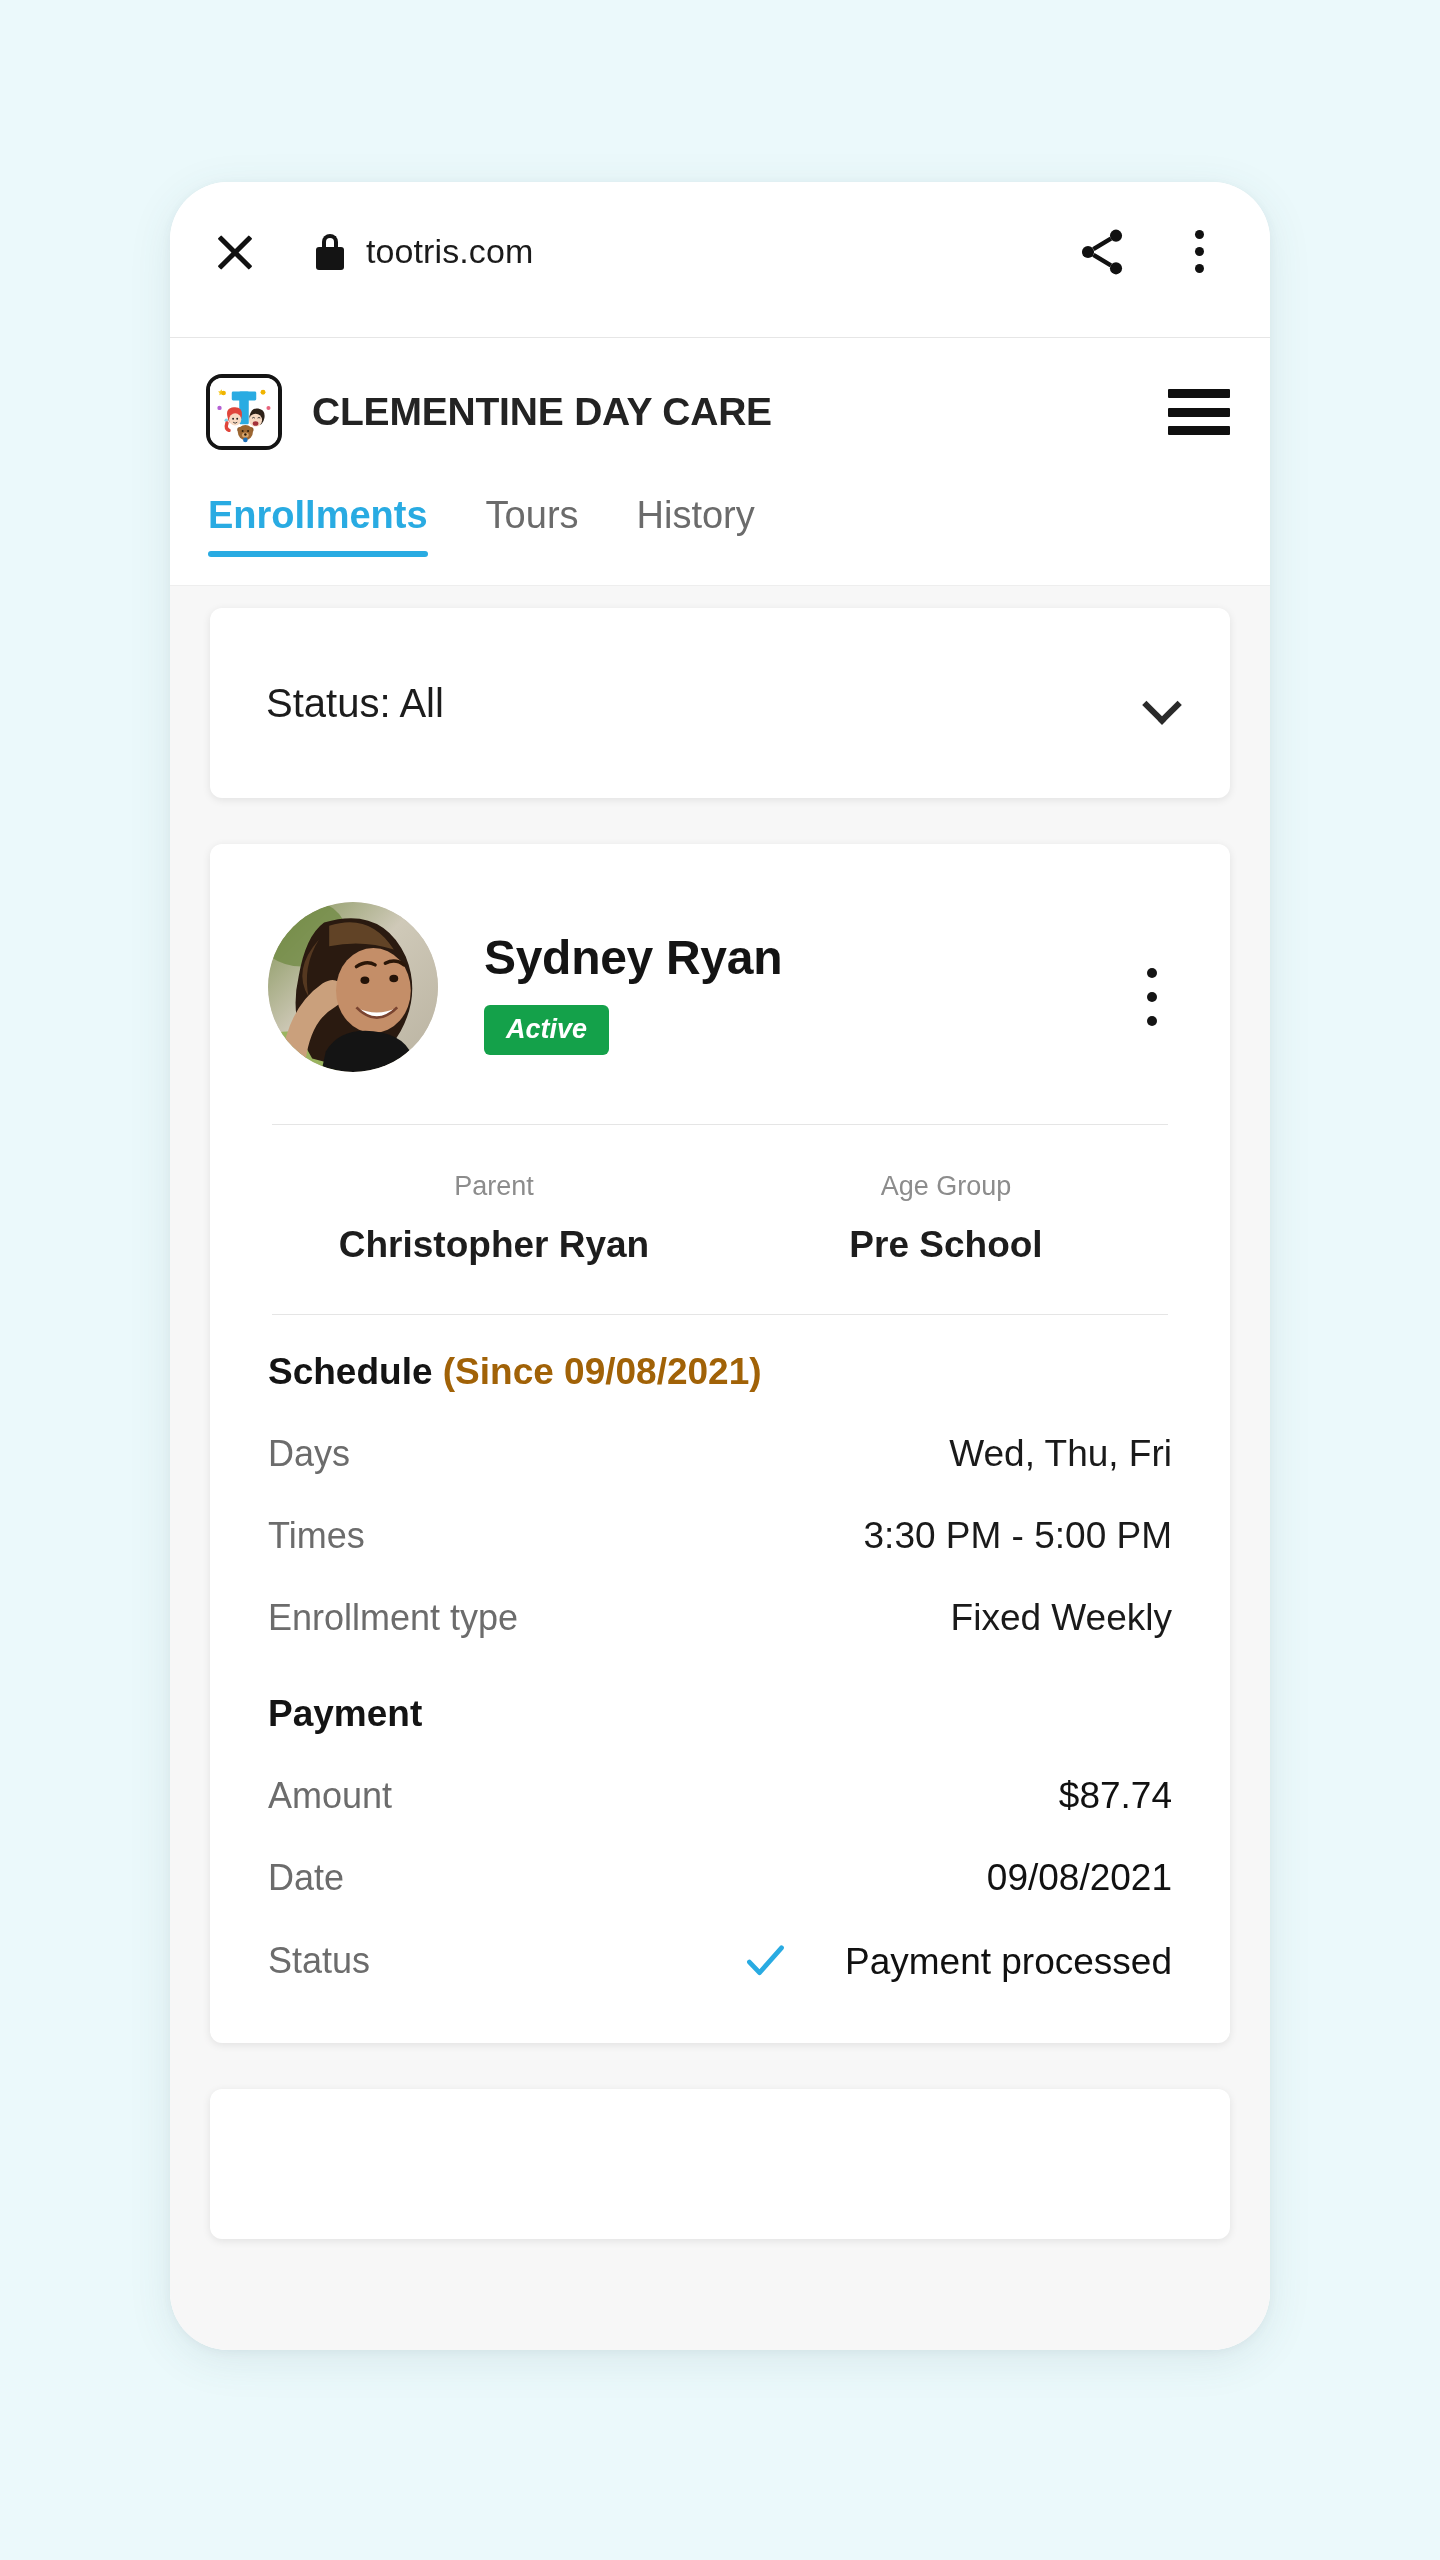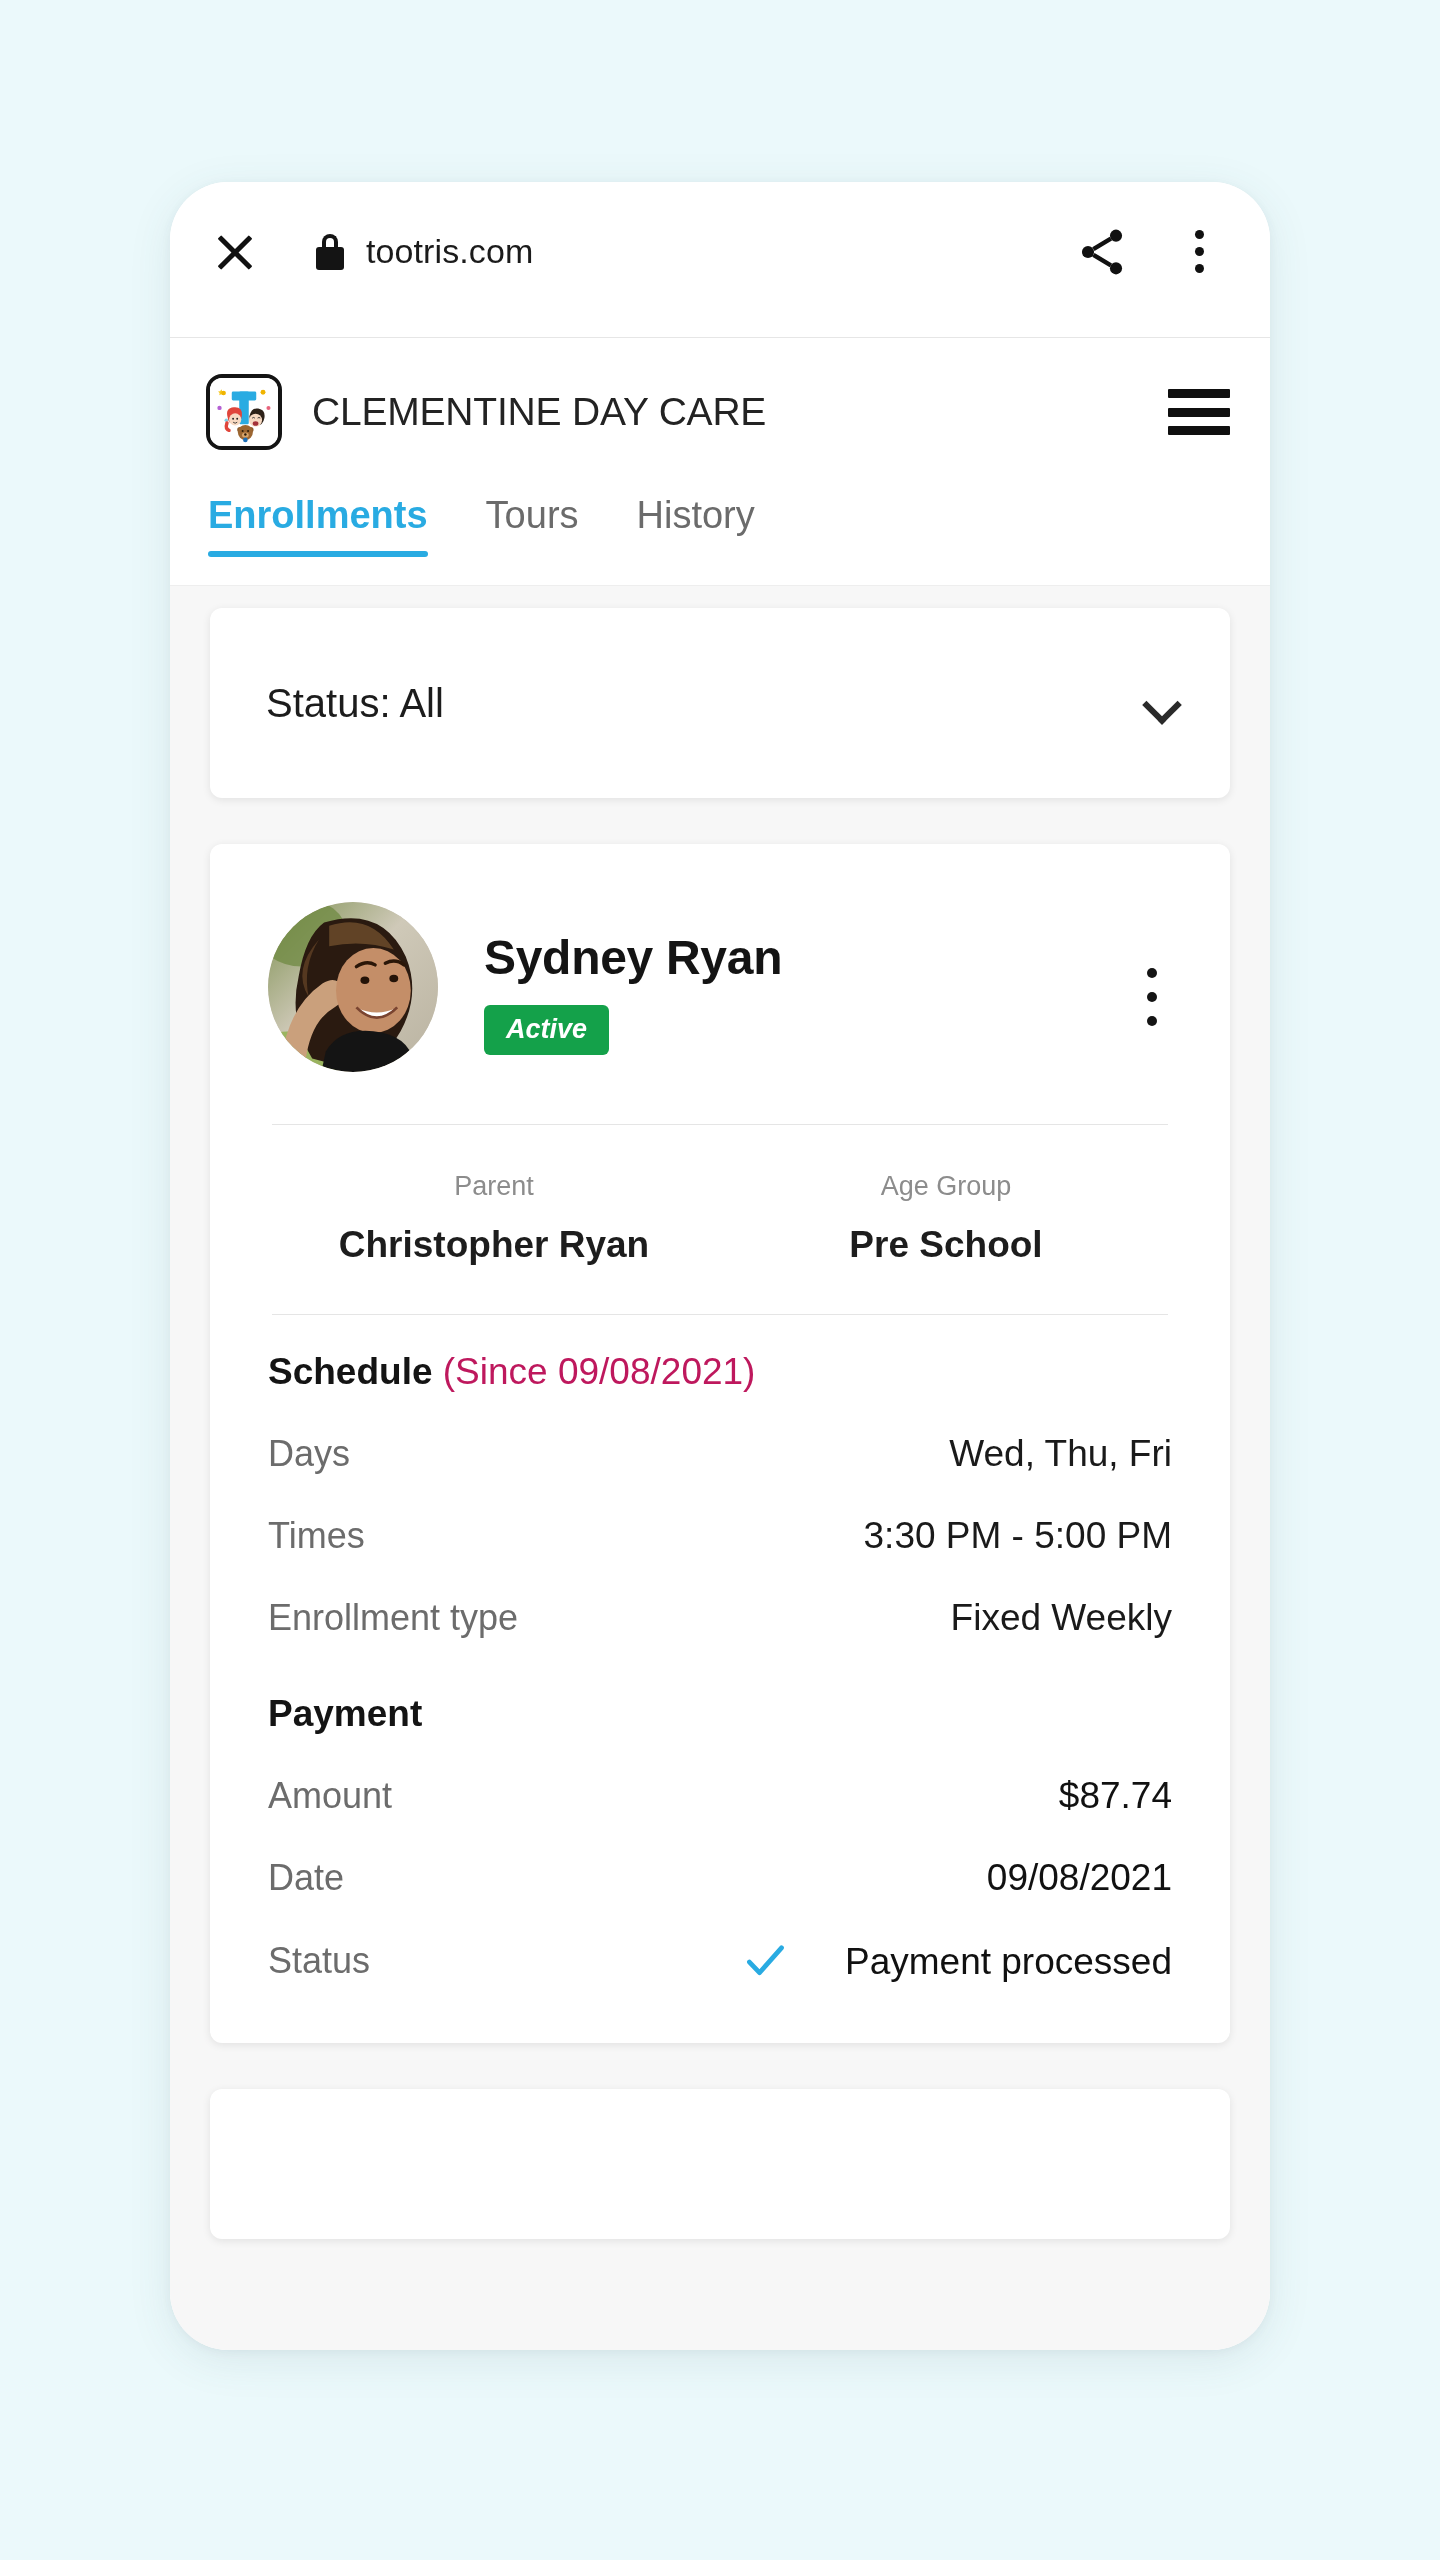--- a/index.html
+++ b/index.html
@@ -127,21 +127,21 @@
     border-radius: 16px;
     background: #ffffff;
     position: relative;
     overflow: hidden;
   }
   .brand-logo svg { display: block; width: 100%; height: 100%; }
 
   .brand-title {
     margin-left: 30px;
     font-size: 39px;
-    font-weight: 400;
+    font-weight: 700;
     letter-spacing: -0.2px;
     color: #232323;
     white-space: nowrap;
   }
 
   .header-spacer { flex: 1 1 auto; }
 
   .hamburger-icon {
     width: 62px; height: 46px;
     flex: 0 0 auto;
@@ -312,22 +312,22 @@
   }
 
   
   .section { padding-top: 36px; }
   .section-title {
     font-size: 37px;
     font-weight: 700;
     color: #141414;
   }
   .section-title .muted {
-    font-weight: 400;
-    color: #be185d;
+    font-weight: 700;
+    color: #a16207;
   }
   .kv-row {
     display: flex;
     align-items: center;
     margin-top: 40px;
   }
   .kv-row .k {
     font-size: 36px;
     color: #6c6c6c;
   }

